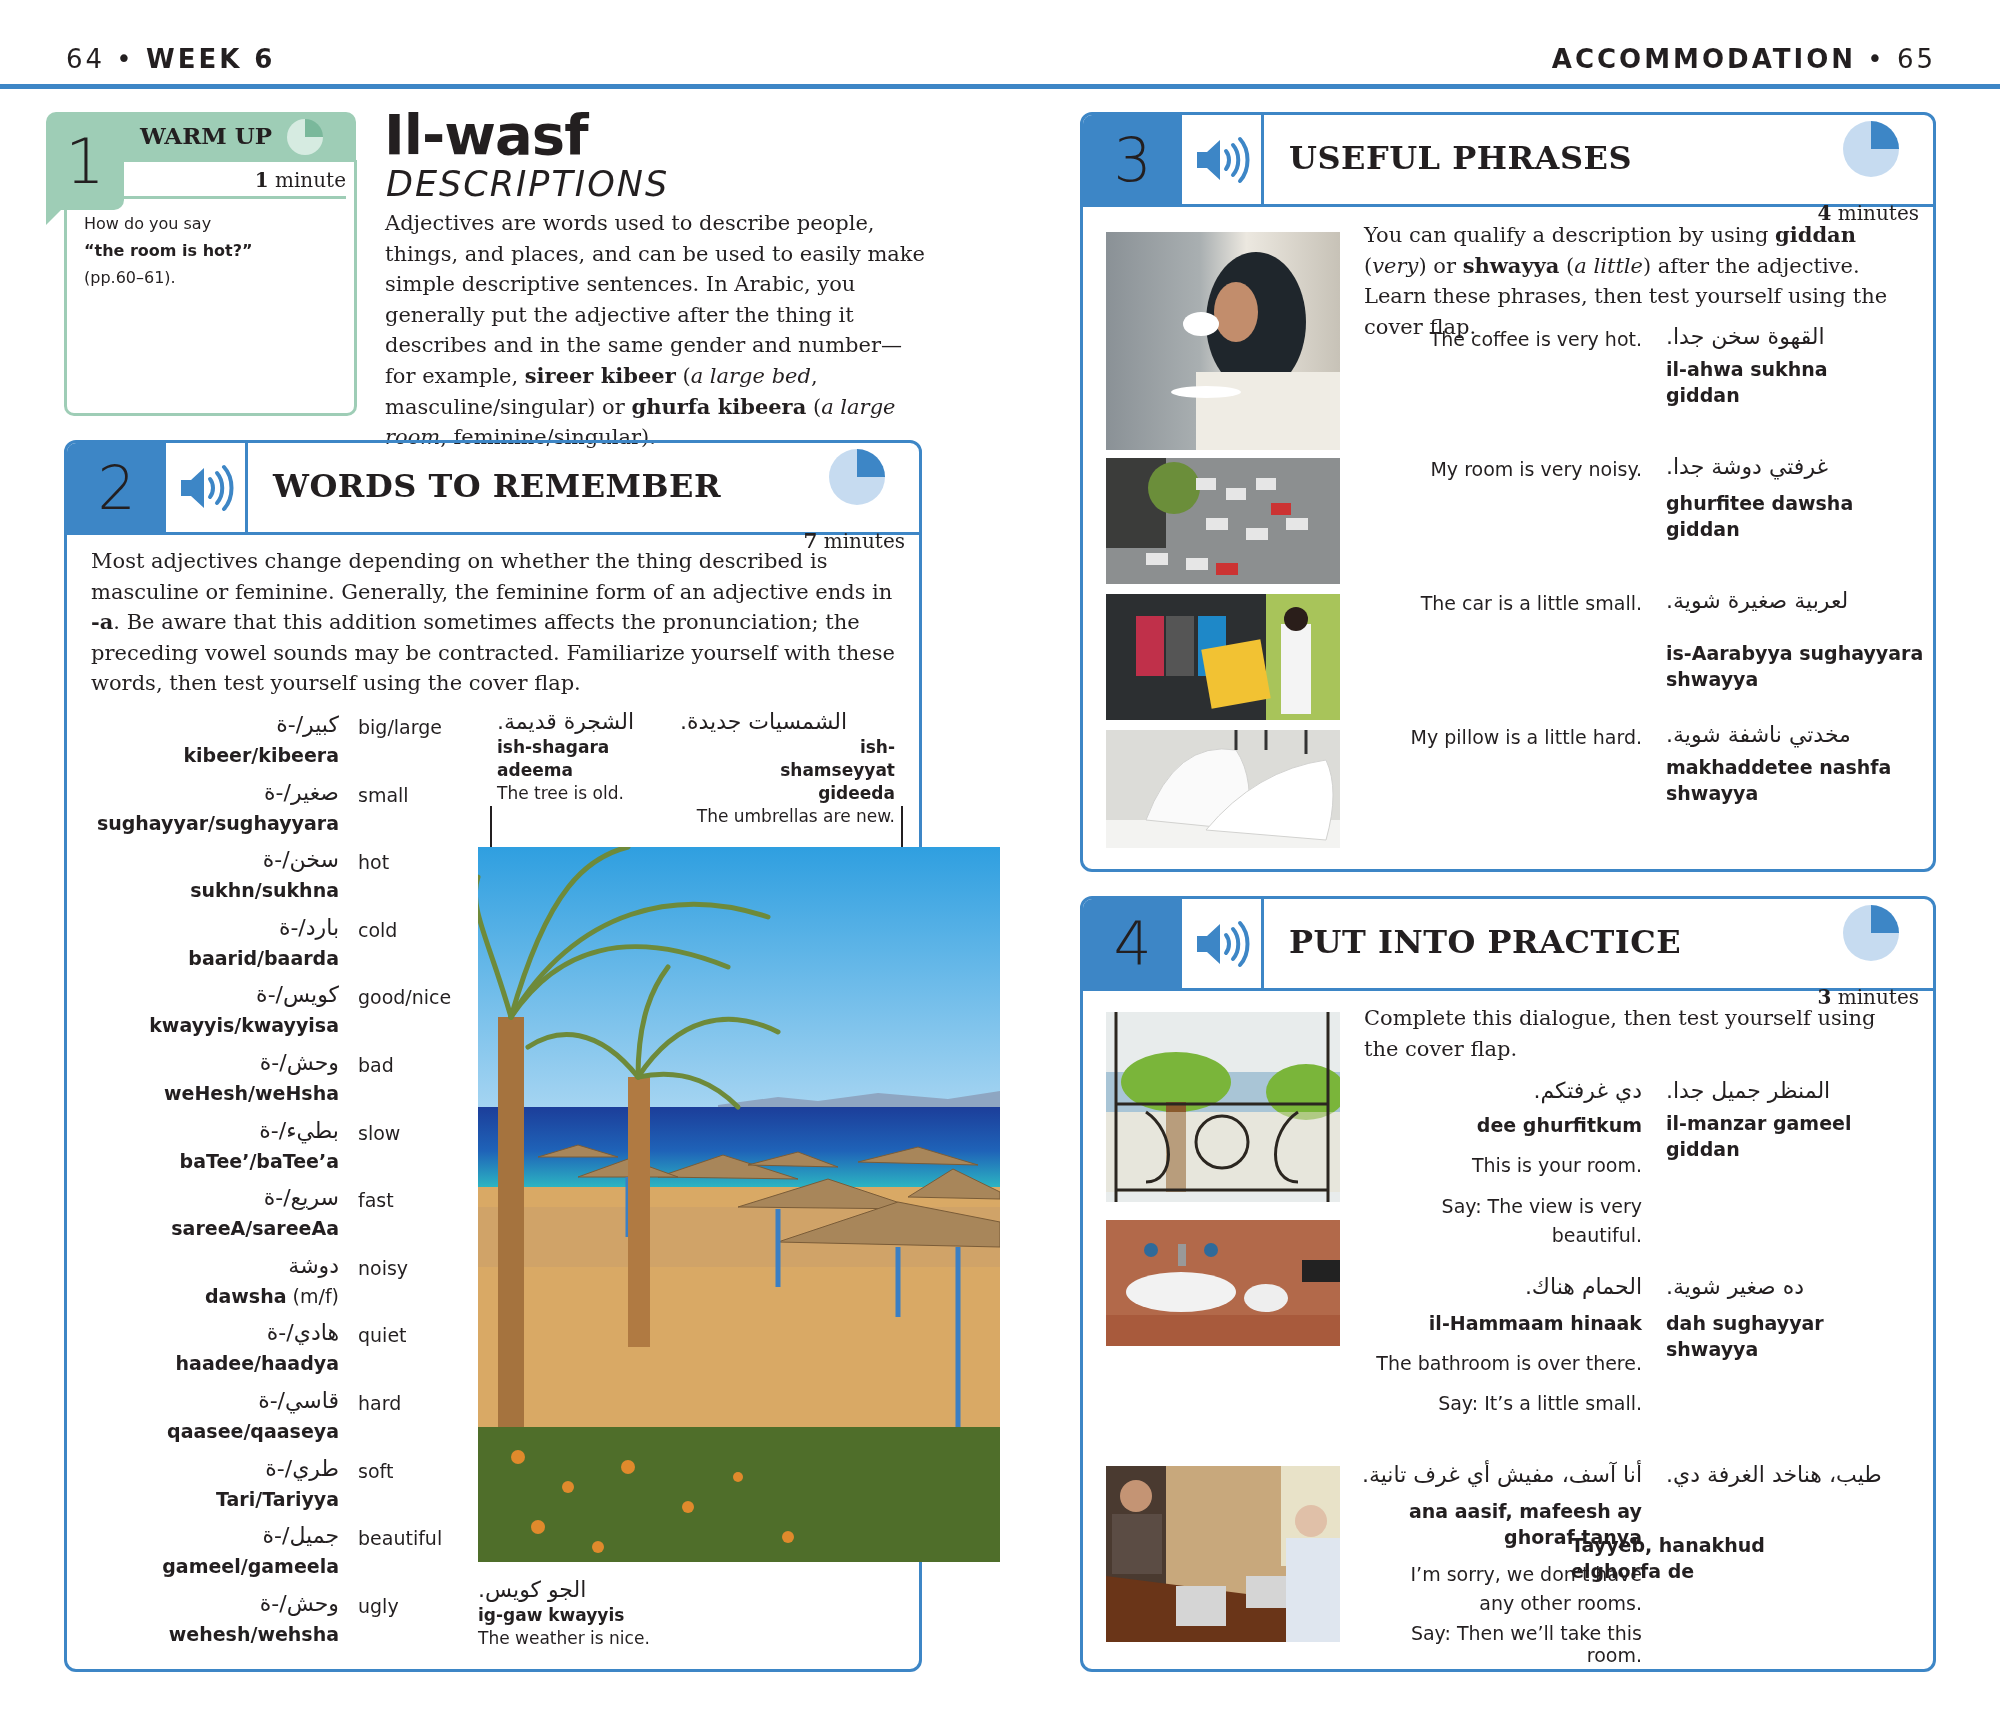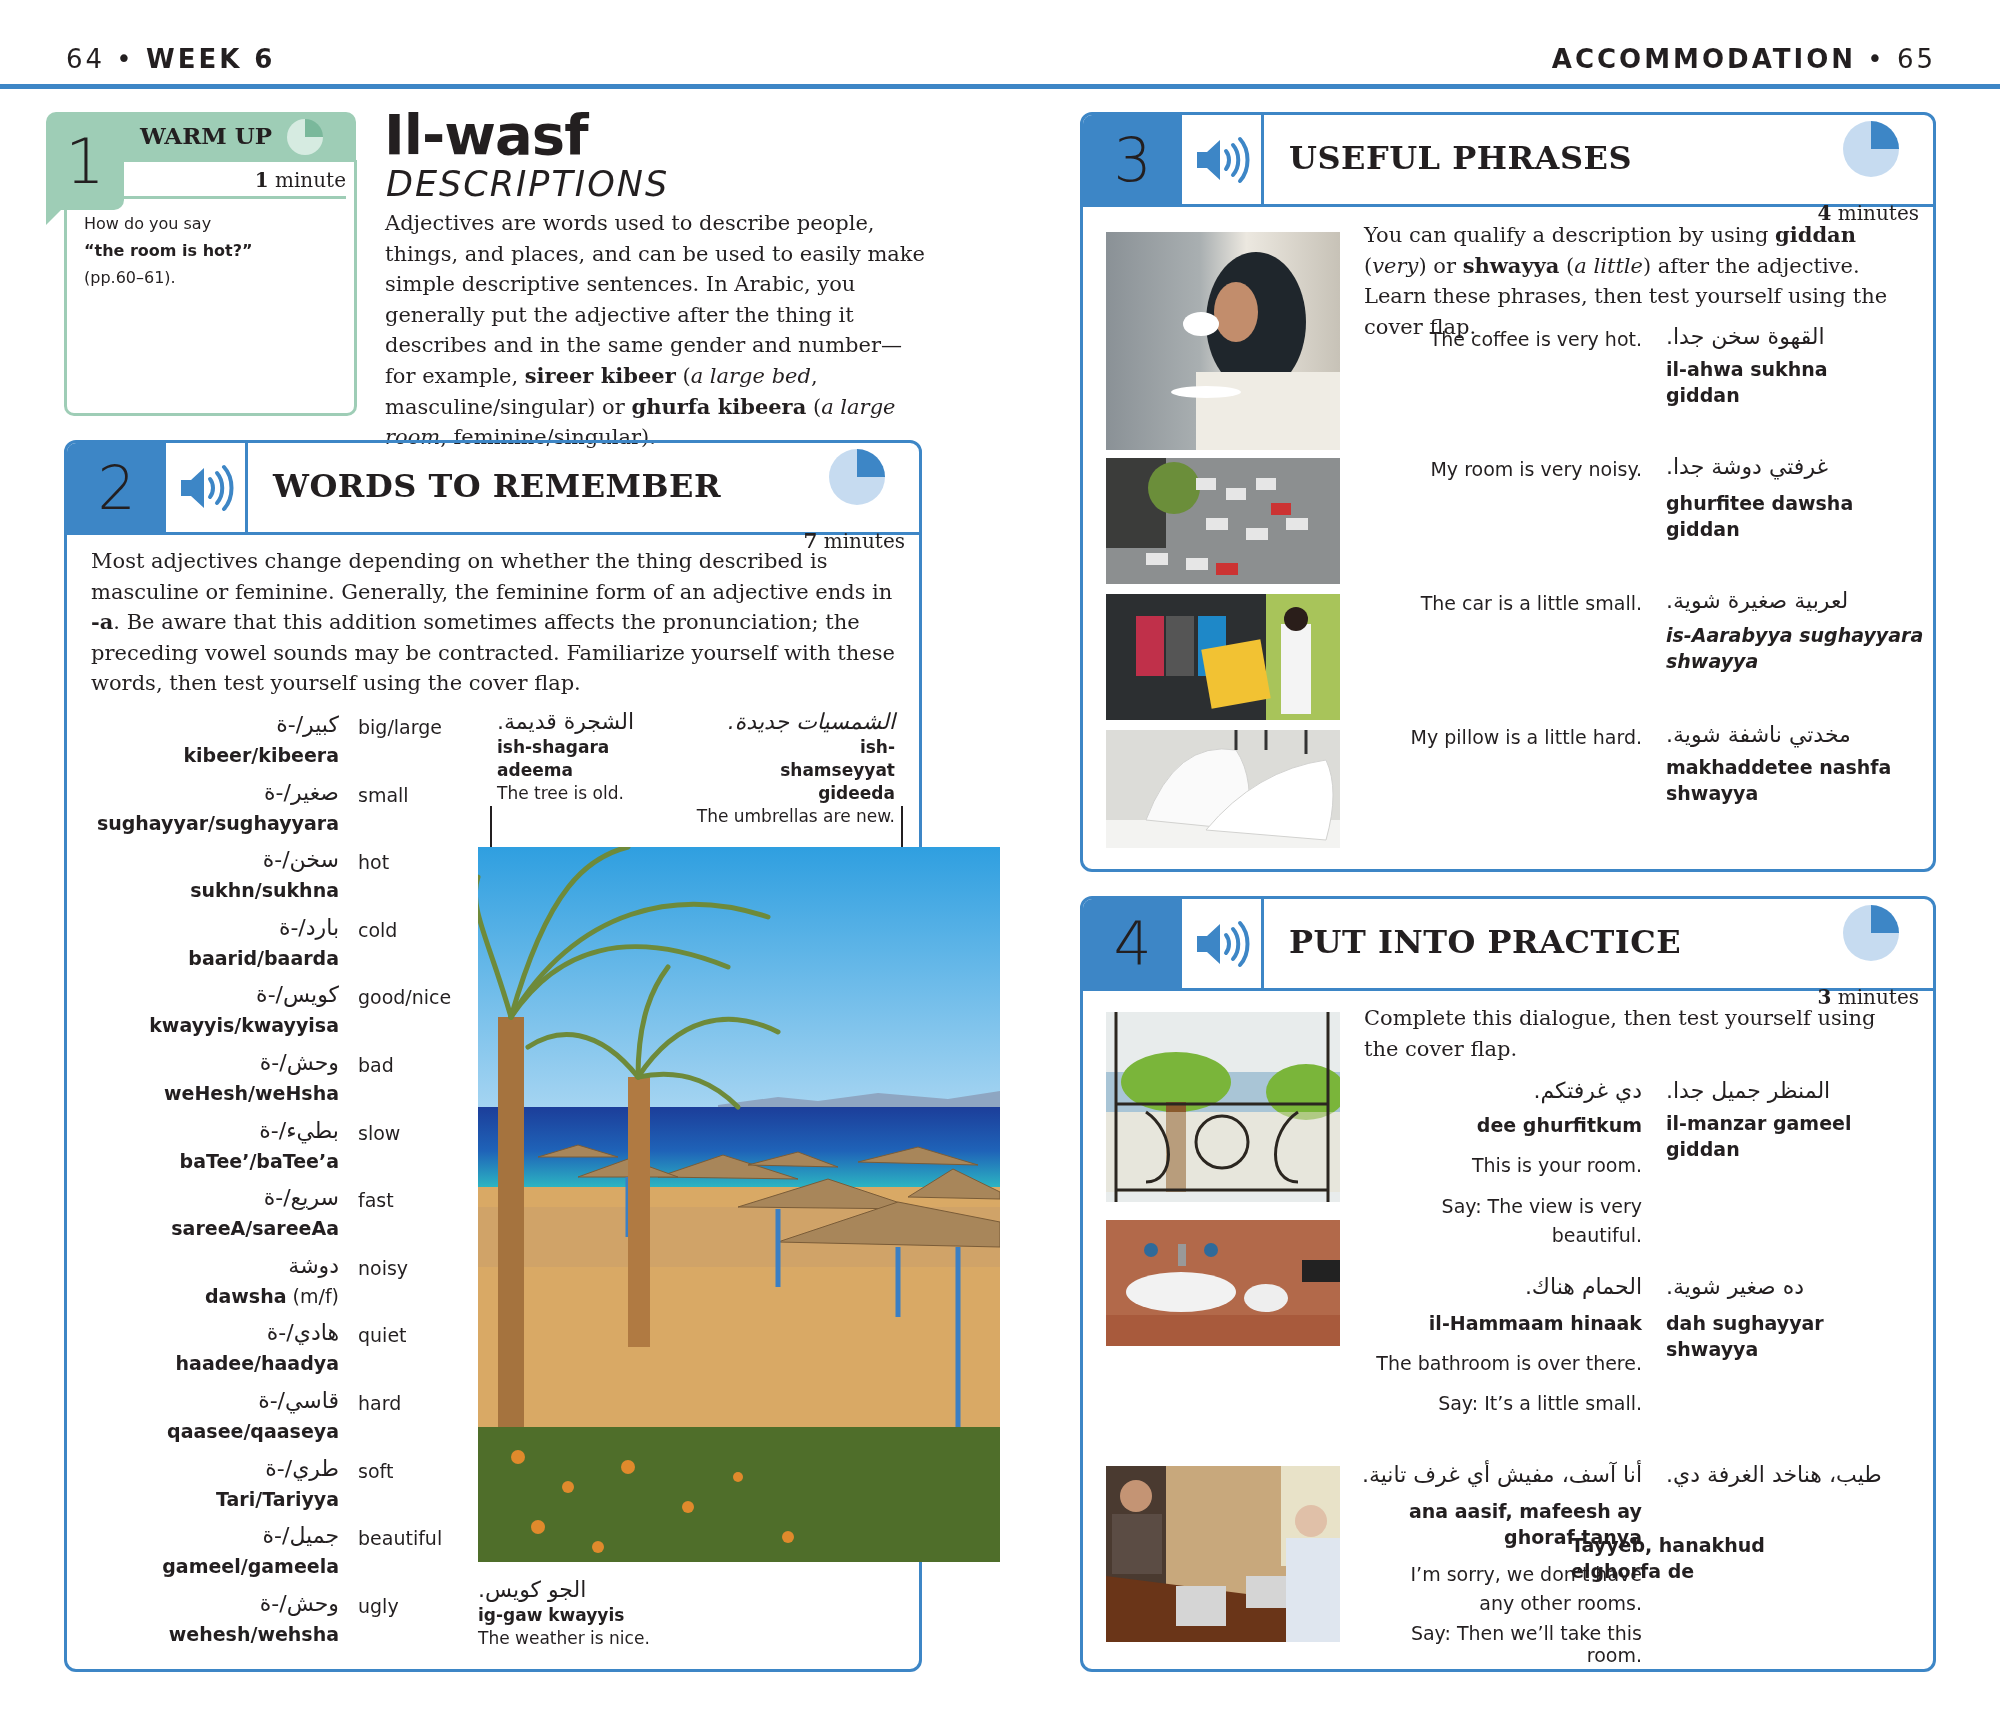--- a/index.html
+++ b/index.html
@@ -189,21 +189,21 @@
       <span class="v-tr">wehesh/wehsha</span>
     </div>
 </div>
 
 <div class="abs cap" style="left:497px; top:708px; width:160px;">
   <div class="ar" style="text-align:left;">الشجرة قديمة.</div>
   <b style="display:block; width:130px;">ish-shagara adeema</b>
   <div>The tree is old.</div>
 </div>
 <div class="abs cap" style="left:680px; top:708px; width:215px; text-align:right;">
-  <div class="ar" style="text-align:right;font-style:italic;">الشمسيات جديدة.</div>
+  <div class="ar" style="text-align:left;">الشمسيات جديدة.</div>
   <b style="display:block; padding-left:70px;">ish-shamseyyat gideeda</b>
   <div>The umbrellas are new.</div>
 </div>
 <div class="leader" style="left:490px; top:806px; height:300px;"></div>
 <div class="leader" style="left:901px; top:806px; height:470px;"></div>
 
 <div class="pic" style="left:478px; top:847px; width:522px; height:715px;">
   <svg width="522" height="715" viewBox="0 0 522 715">
     <defs>
       <linearGradient id="sky" x1="0" y1="0" x2="0" y2="1">
@@ -343,21 +343,21 @@
 <div class="phrase-en" style="left:1360px; top:328px; width:282px;">The coffee is very hot.</div>
 <div class="phrase-ar" style="left:1666px; top:324px; width:240px;">القهوة سخن جدا.</div>
 <div class="phrase-tr" style="left:1666px; top:356px; width:240px;">il-ahwa sukhna giddan</div>
 
 <div class="phrase-en" style="left:1360px; top:458px; width:282px;">My room is very noisy.</div>
 <div class="phrase-ar" style="left:1666px; top:454px; width:240px;">غرفتي دوشة جدا.</div>
 <div class="phrase-tr" style="left:1666px; top:490px; width:200px;">ghurfitee dawsha giddan</div>
 
 <div class="phrase-en" style="left:1360px; top:592px; width:282px;">The car is a little small.</div>
 <div class="phrase-ar" style="left:1666px; top:588px; width:240px;">لعربية صغيرة شوية.</div>
-<div class="phrase-tr" style="left:1666px; top:622px; width:260px;font-style:italic;">is-Aarabyya sughayyara shwayya</div>
+<div class="phrase-tr" style="left:1666px; top:640px; width:260px;">is-Aarabyya sughayyara shwayya</div>
 
 <div class="phrase-en" style="left:1360px; top:726px; width:282px;">My pillow is a little hard.</div>
 <div class="phrase-ar" style="left:1666px; top:722px; width:240px;">مخدتي ناشفة شوية.</div>
 <div class="phrase-tr" style="left:1666px; top:754px; width:240px;">makhaddetee nashfa shwayya</div>
 
 <div class="abs card c4">
   <div class="card-head">
     <div class="card-num">4</div>
     <div class="card-spk">
       <svg width="58" height="50" viewBox="0 0 58 50">

